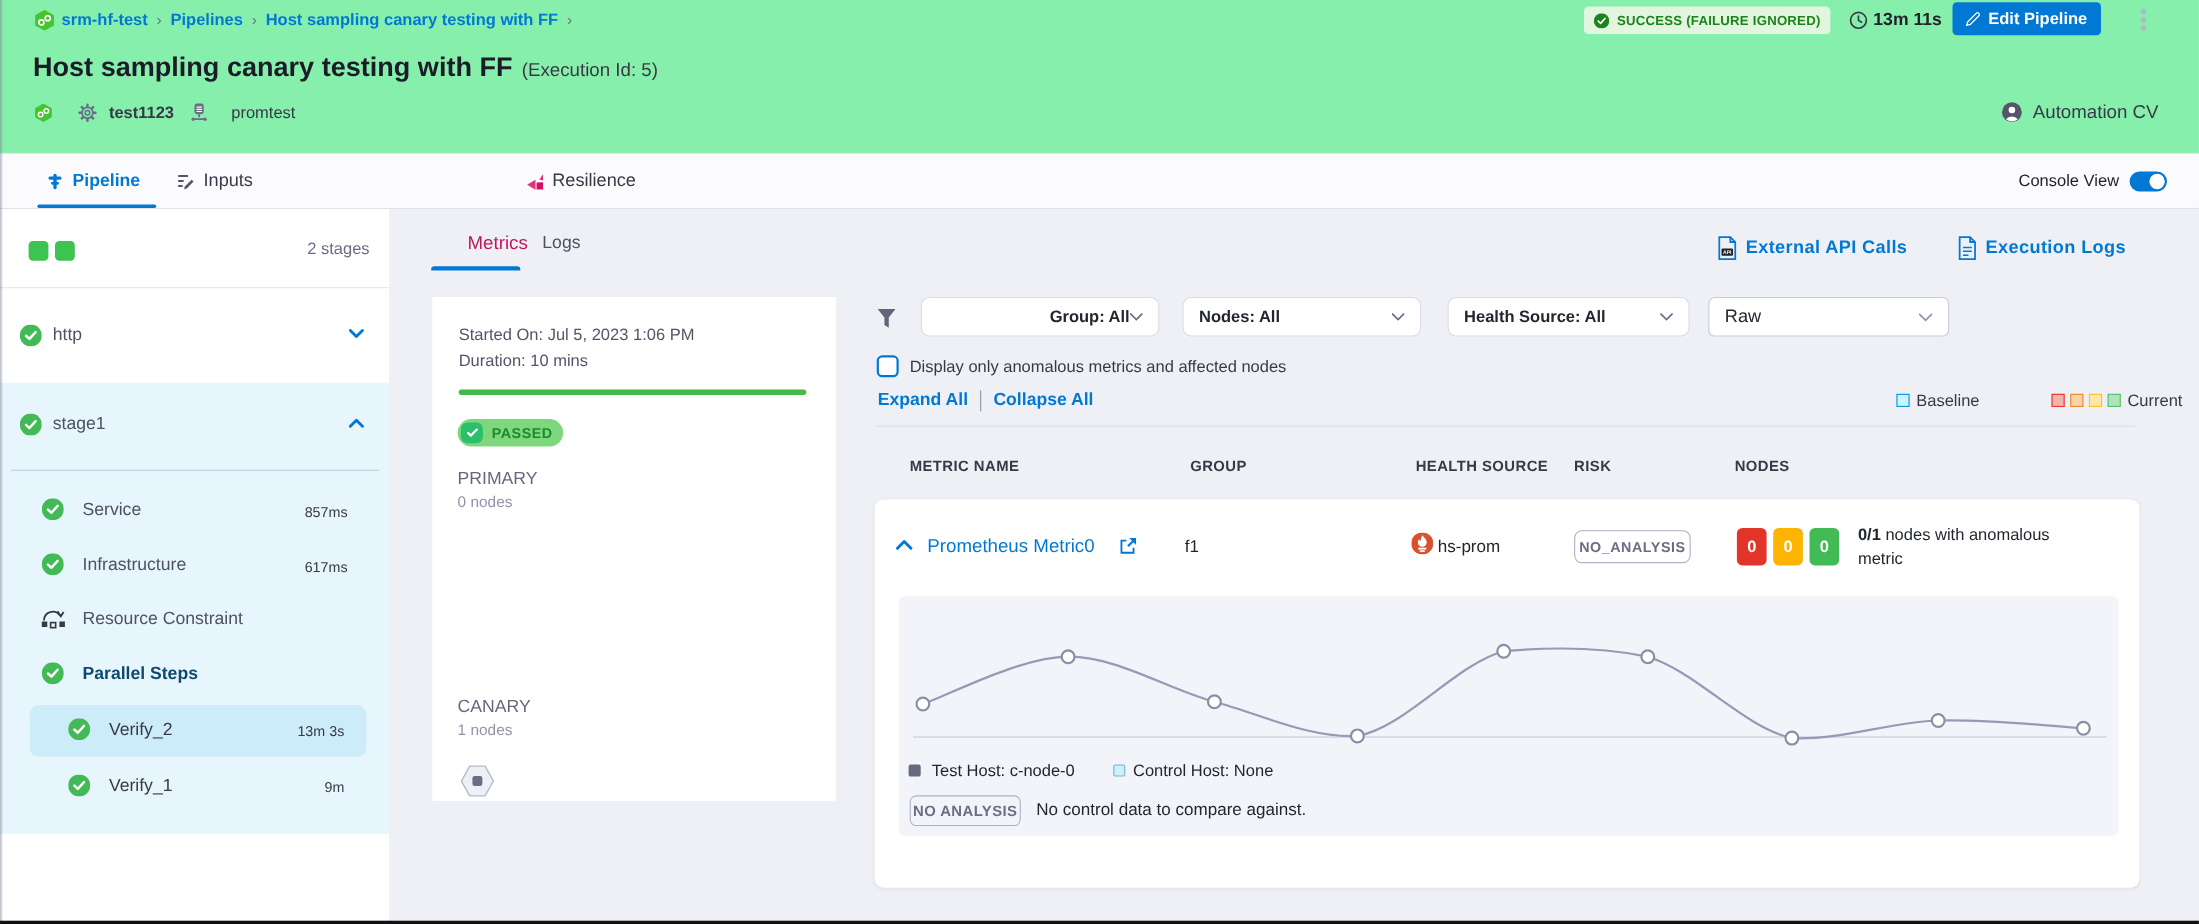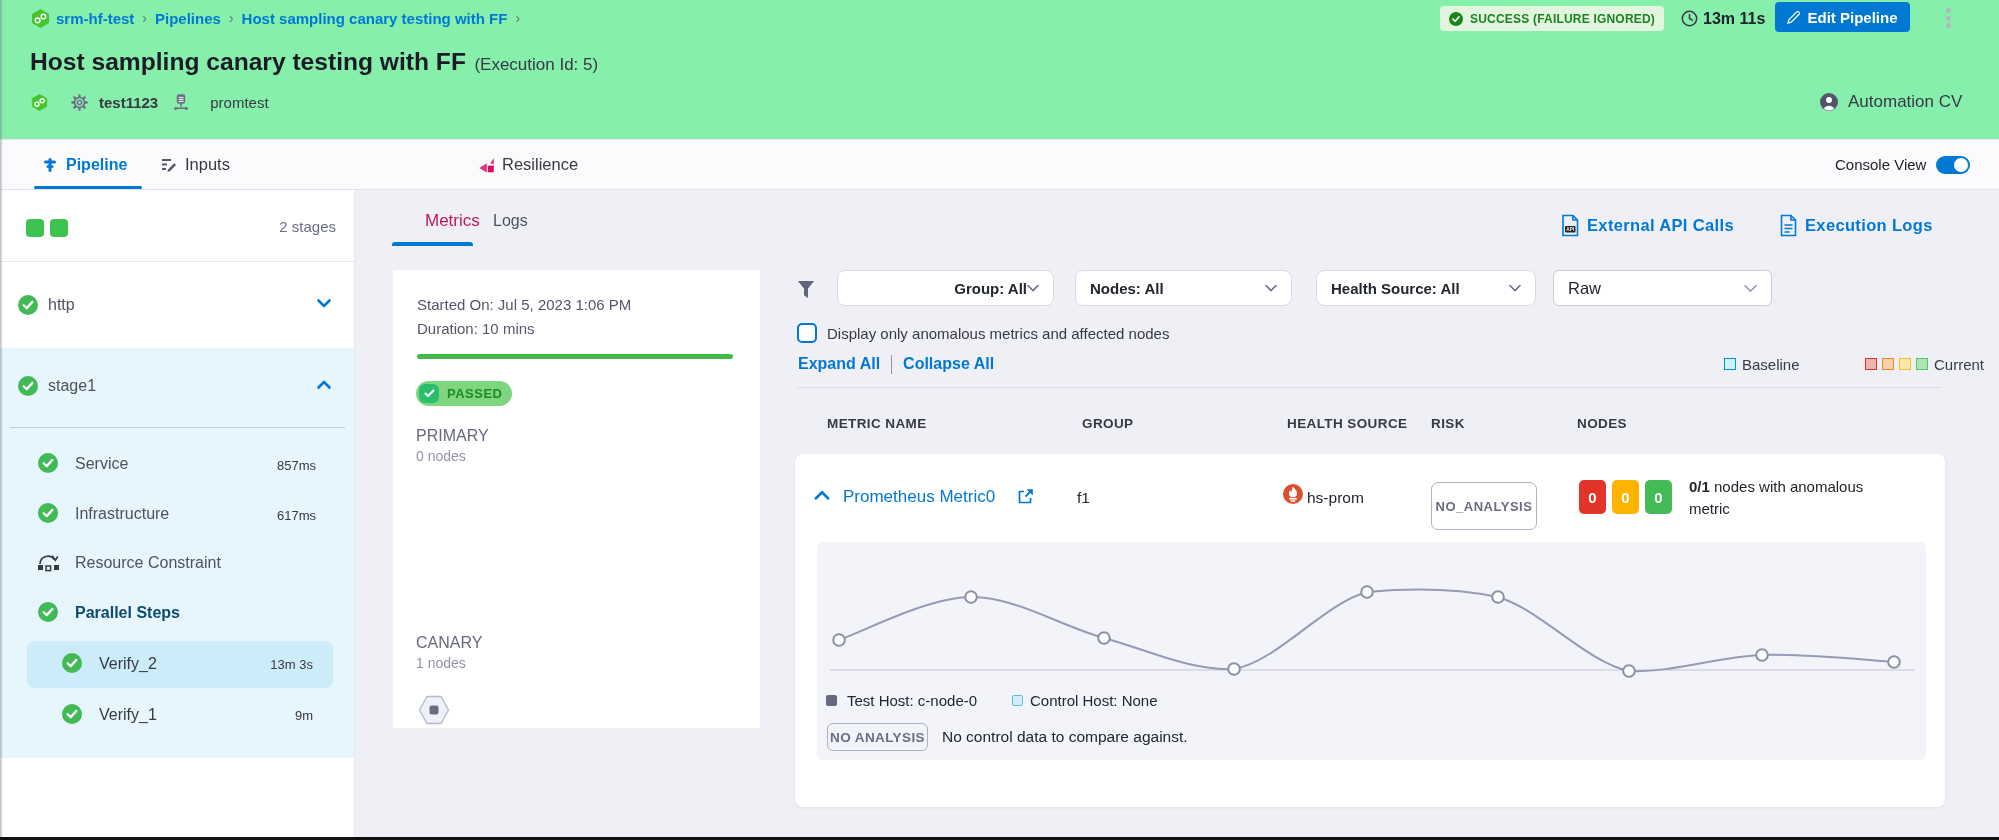--- a/index.html
+++ b/index.html
@@ -321,21 +321,21 @@
     <path d="M14.4 2.6 L8.4 8.6" stroke="#0278d5" stroke-width="2"></path>
   </svg>
   <div class="abs" style="left:282px;top:35px;font-size:15.5px;color:#22272f;">f1</div>
   <svg class="abs" style="left:488px;top:30px;" width="20" height="20" viewBox="0 0 19 19">
     <circle cx="9.5" cy="9.5" r="9.5" fill="#d9512f"></circle>
     <path d="M9.5 2.5 c1.5 2 3.8 3.5 3.8 6.2 a3.8 3.8 0 0 1 -7.6 0 c0 -1.2 0.4 -2 1 -3 c0.2 1 0.6 1.6 1.2 2.2 c0.2 -1.8 0.8 -3.8 1.6 -5.4z" fill="#fff"></path>
     <rect x="6" y="13.2" width="7" height="1.6" fill="#fff"></rect>
     <rect x="7.3" y="15.4" width="4.4" height="1.4" fill="#fff"></rect>
   </svg>
   <div class="abs" style="left:512px;top:35px;font-size:15.5px;color:#22272f;">hs-prom</div>
-  <div class="abs flex" style="left:636px;top:28px;width:106px;height:48px;border:1.6px solid #b0b1c3;border-radius:7px;justify-content:center;">
+  <div class="abs flex" style="left:636px;top:28px;width:106px;height:30px;border:1.6px solid #b0b1c3;border-radius:7px;justify-content:center;">
     <span style="font-size:13px;font-weight:bold;color:#6b6d85;letter-spacing:0.5px;">NO_ANALYSIS</span>
   </div>
   <div class="abs flex" style="left:784px;top:26px;width:27px;height:34px;background:#e3342a;border-radius:5px;justify-content:center;">
       <span style="font-size:15px;font-weight:bold;color:#fff;">0</span>
     </div>
   <div class="abs flex" style="left:817px;top:26px;width:27px;height:34px;background:#fcb400;border-radius:5px;justify-content:center;">
       <span style="font-size:15px;font-weight:bold;color:#fff;">0</span>
     </div>
   <div class="abs flex" style="left:850px;top:26px;width:27px;height:34px;background:#42ba55;border-radius:5px;justify-content:center;">
       <span style="font-size:15px;font-weight:bold;color:#fff;">0</span>

